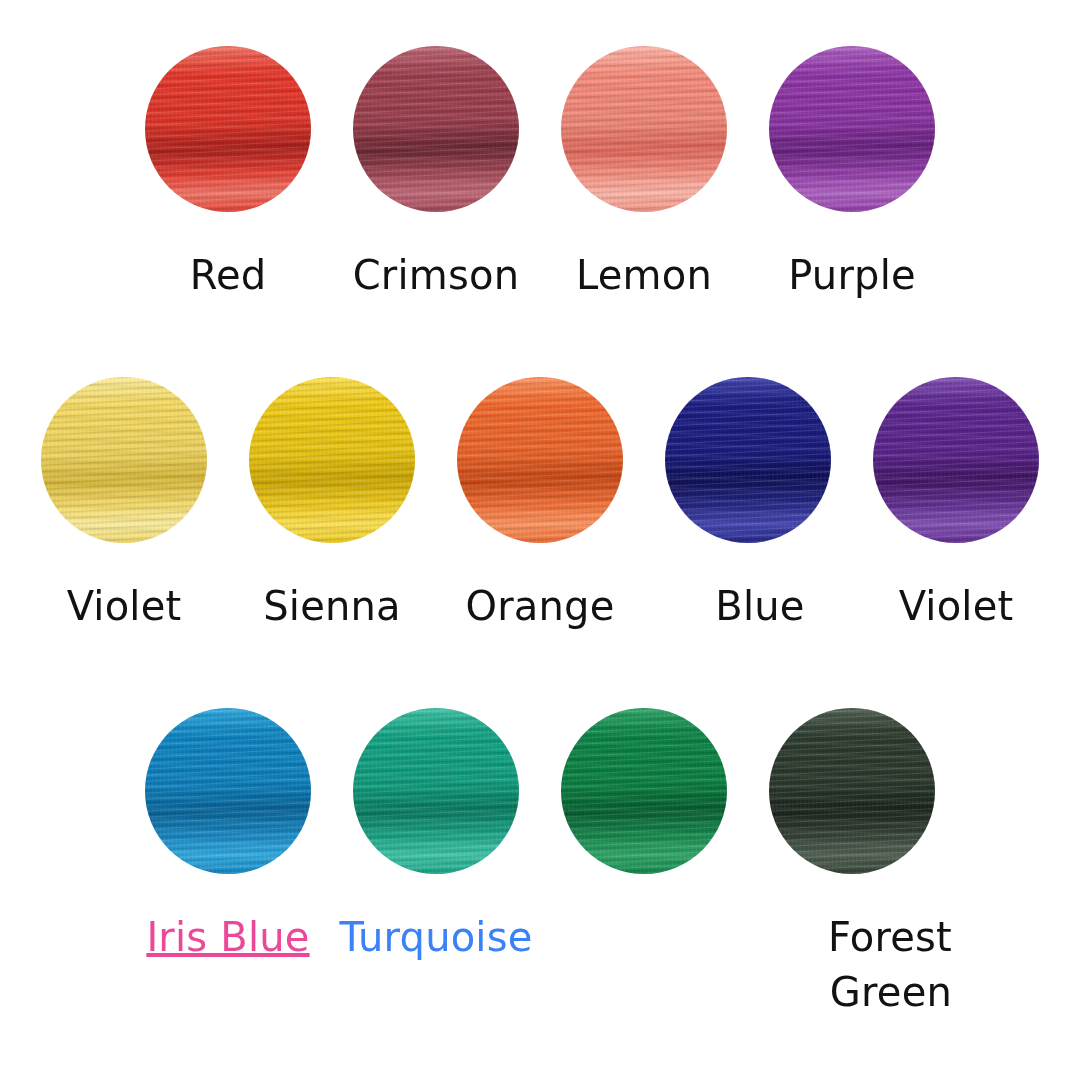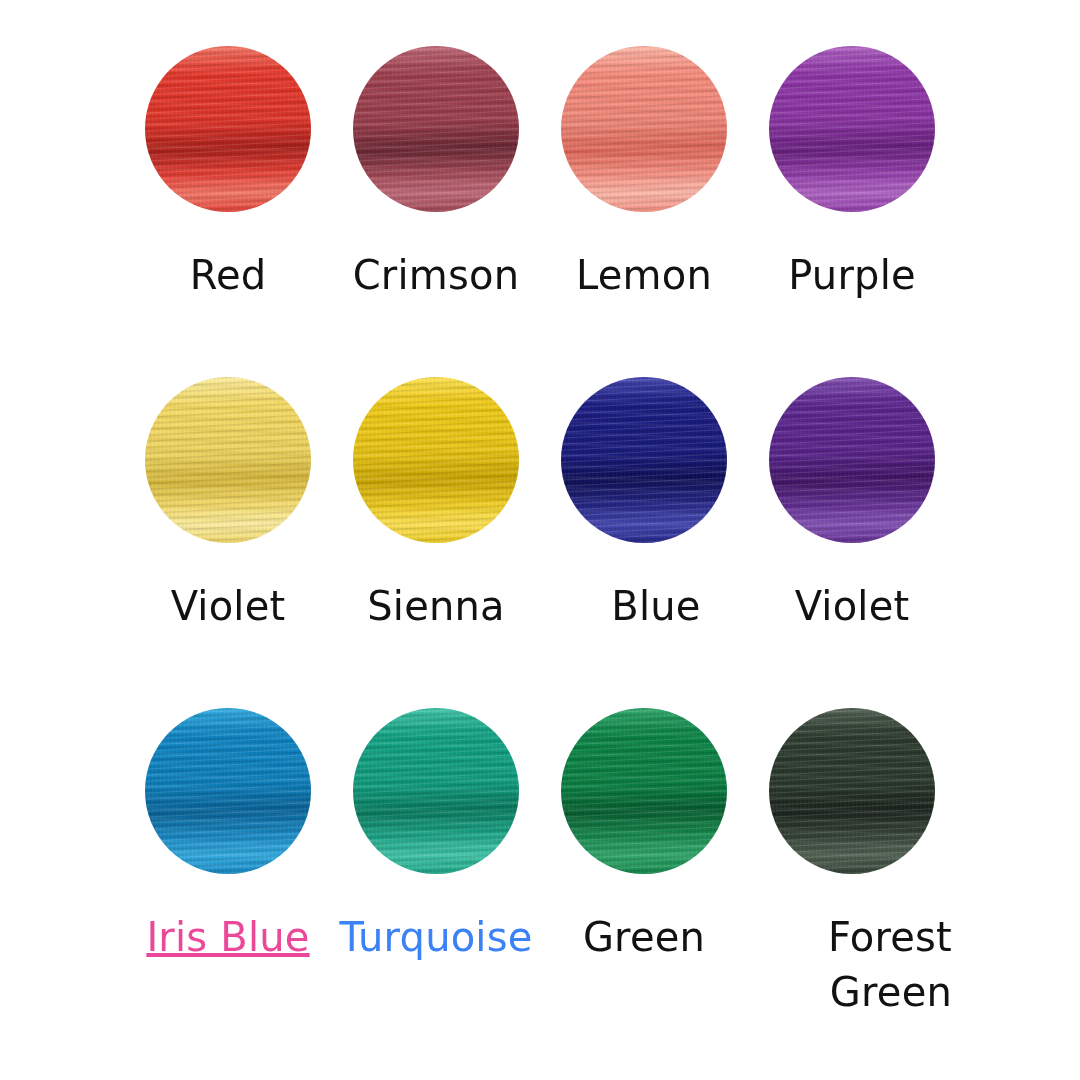--- a/index.html
+++ b/index.html
@@ -168,20 +168,28 @@
     </div>
     <div class="swatch-cell">
       <div class="swatch-disc" style="background-color: rgb(242, 204, 20); background-image: linear-gradient(178deg, rgb(255, 226, 74) 0%, rgb(242, 204, 20) 18%, rgb(242, 204, 20) 46%, rgb(212, 174, 0) 62%, rgb(242, 204, 20) 76%, rgb(255, 226, 74) 88%, rgb(242, 204, 20) 100%);">
         <span class="tex-a"></span>
         <span class="tex-b"></span>
         <span class="tex-c"></span>
       </div>
       <div class="swatch-label" style="color: rgb(18, 18, 18);">Sienna</div>
     </div>
     <div class="swatch-cell">
+      <div class="swatch-disc" style="background-color: rgb(244, 104, 44); background-image: linear-gradient(178deg, rgb(255, 144, 88) 0%, rgb(244, 104, 44) 18%, rgb(244, 104, 44) 46%, rgb(210, 74, 19) 62%, rgb(244, 104, 44) 76%, rgb(255, 144, 88) 88%, rgb(244, 104, 44) 100%);">
+        <span class="tex-a"></span>
+        <span class="tex-b"></span>
+        <span class="tex-c"></span>
+      </div>
+      <div class="swatch-label" style="color: rgb(18, 18, 18);">Orange</div>
+    </div>
+    <div class="swatch-cell">
       <div class="swatch-disc" style="background-color: rgb(26, 28, 131); background-image: linear-gradient(178deg, rgb(58, 61, 174) 0%, rgb(26, 28, 131) 18%, rgb(26, 28, 131) 46%, rgb(13, 14, 90) 62%, rgb(26, 28, 131) 76%, rgb(58, 61, 174) 88%, rgb(26, 28, 131) 100%);">
         <span class="tex-a"></span>
         <span class="tex-b"></span>
         <span class="tex-c"></span>
       </div>
       <div class="swatch-label" style="color: rgb(18, 18, 18); margin-left: 24px;">Blue</div>
     </div>
     <div class="swatch-cell">
       <div class="swatch-disc" style="background-color: rgb(92, 37, 144); background-image: linear-gradient(178deg, rgb(125, 72, 178) 0%, rgb(92, 37, 144) 18%, rgb(92, 37, 144) 46%, rgb(67, 19, 105) 62%, rgb(92, 37, 144) 76%, rgb(125, 72, 178) 88%, rgb(92, 37, 144) 100%);">
         <span class="tex-a"></span>
@@ -208,21 +216,20 @@
         <span class="tex-c"></span>
       </div>
       <div class="swatch-label" style="color: #3b82f6;">Turquoise</div>
     </div>
     <div class="swatch-cell">
       <div class="swatch-disc" style="background-color: rgb(10, 133, 69); background-image: linear-gradient(178deg, rgb(36, 163, 98) 0%, rgb(10, 133, 69) 18%, rgb(10, 133, 69) 46%, rgb(4, 98, 48) 62%, rgb(10, 133, 69) 76%, rgb(36, 163, 98) 88%, rgb(10, 133, 69) 100%);">
         <span class="tex-a"></span>
         <span class="tex-b"></span>
         <span class="tex-c"></span>
       </div>
-      <div class="swatch-label" style="color: rgb(18, 18, 18);">Green</div>
     </div>
     <div class="swatch-cell">
       <div class="swatch-disc" style="background-color: rgb(44, 59, 46); background-image: linear-gradient(178deg, rgb(72, 89, 74) 0%, rgb(44, 59, 46) 18%, rgb(44, 59, 46) 46%, rgb(26, 36, 28) 62%, rgb(44, 59, 46) 76%, rgb(72, 89, 74) 88%, rgb(44, 59, 46) 100%);">
         <span class="tex-a"></span>
         <span class="tex-b"></span>
         <span class="tex-c"></span>
       </div>
       <div class="swatch-label" style="color: rgb(18, 18, 18);">Forest Green</div>
     </div>
   </div>

